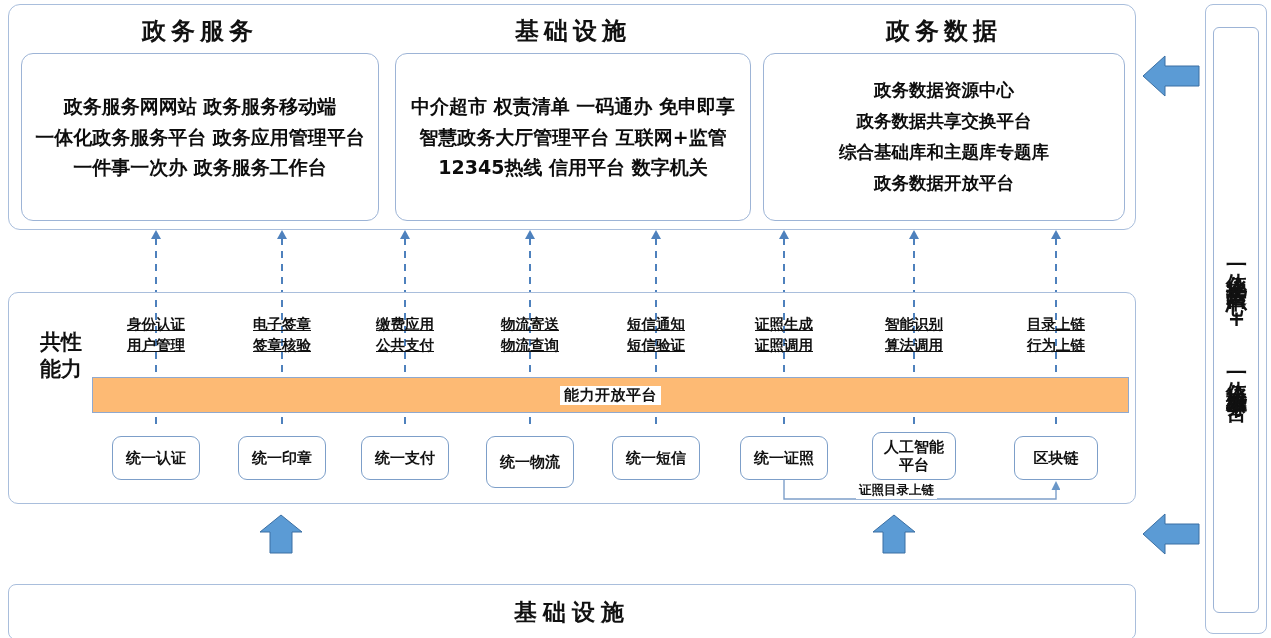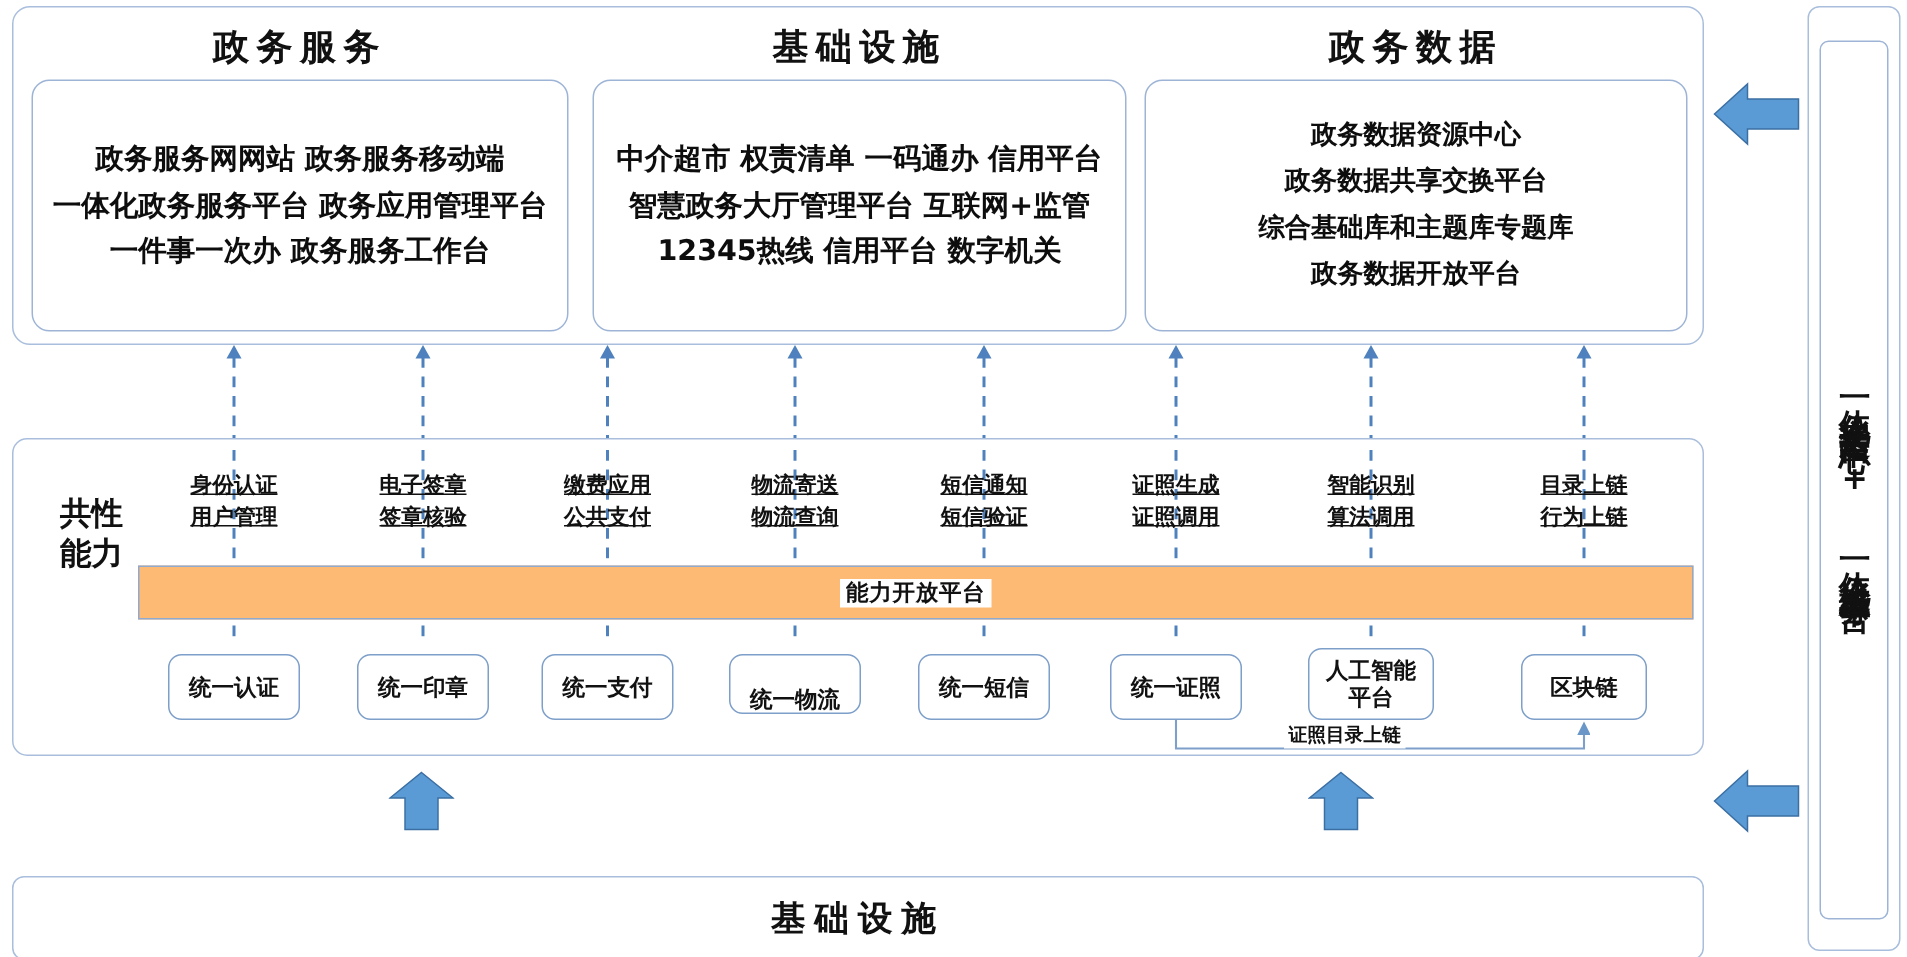--- a/index.html
+++ b/index.html
@@ -239,21 +239,21 @@
       <div class="top-col-body" data-name="top-column-body">
         <div class="line" data-name="top-column-line">政务服务网网站 政务服务移动端</div>
         <div class="line" data-name="top-column-line">一体化政务服务平台 政务应用管理平台</div>
         <div class="line" data-name="top-column-line">一件事一次办 政务服务工作台</div>
       </div>
     </div>
 
     <div class="top-col" style="left:386px; width:356px;" data-name="top-column-government-application">
       <div class="top-col-title" data-name="top-column-title">基础设施</div>
       <div class="top-col-body" data-name="top-column-body">
-        <div class="line" data-name="top-column-line">中介超市 权责清单 一码通办 信用平台</div>
+        <div class="line" data-name="top-column-line">中介超市 权责清单 一码通办 免申即享</div>
         <div class="line" data-name="top-column-line">智慧政务大厅管理平台 互联网+监管</div>
         <div class="line" data-name="top-column-line">12345热线 信用平台 数字机关</div>
       </div>
     </div>
 
     <div class="top-col" style="left:754px; width:362px;" data-name="top-column-government-data">
       <div class="top-col-title" data-name="top-column-title">政务数据</div>
       <div class="top-col-body small" data-name="top-column-body">
         <div class="line" data-name="top-column-line">政务数据资源中心</div>
         <div class="line" data-name="top-column-line">政务数据共享交换平台</div>
@@ -327,21 +327,21 @@
 
   <div class="cap-box" style="left:112px; top:436px; width:88px; height:44px;" data-name="capability-box-unified-auth">
     <div><span data-name="capability-box-label">统一认证</span></div>
   </div>
   <div class="cap-box" style="left:238px; top:436px; width:88px; height:44px;" data-name="capability-box-unified-seal">
     <div><span data-name="capability-box-label">统一印章</span></div>
   </div>
   <div class="cap-box" style="left:361px; top:436px; width:88px; height:44px;" data-name="capability-box-unified-payment">
     <div><span data-name="capability-box-label">统一支付</span></div>
   </div>
-  <div class="cap-box" style="left:486px; top:436px; width:88px; height:40px;align-items:flex-end;" data-name="capability-box-unified-logistics">
+  <div class="cap-box" style="left:486px; top:436px; width:88px; height:52px;" data-name="capability-box-unified-logistics">
     <div><span data-name="capability-box-label">统一物流</span></div>
   </div>
   <div class="cap-box" style="left:612px; top:436px; width:88px; height:44px;" data-name="capability-box-unified-sms">
     <div><span data-name="capability-box-label">统一短信</span></div>
   </div>
   <div class="cap-box" style="left:740px; top:436px; width:88px; height:44px;" data-name="capability-box-unified-license">
     <div><span data-name="capability-box-label">统一证照</span></div>
   </div>
   <div class="cap-box" style="left:872px; top:432px; width:84px; height:48px;" data-name="capability-box-ai-platform">
     <div>

